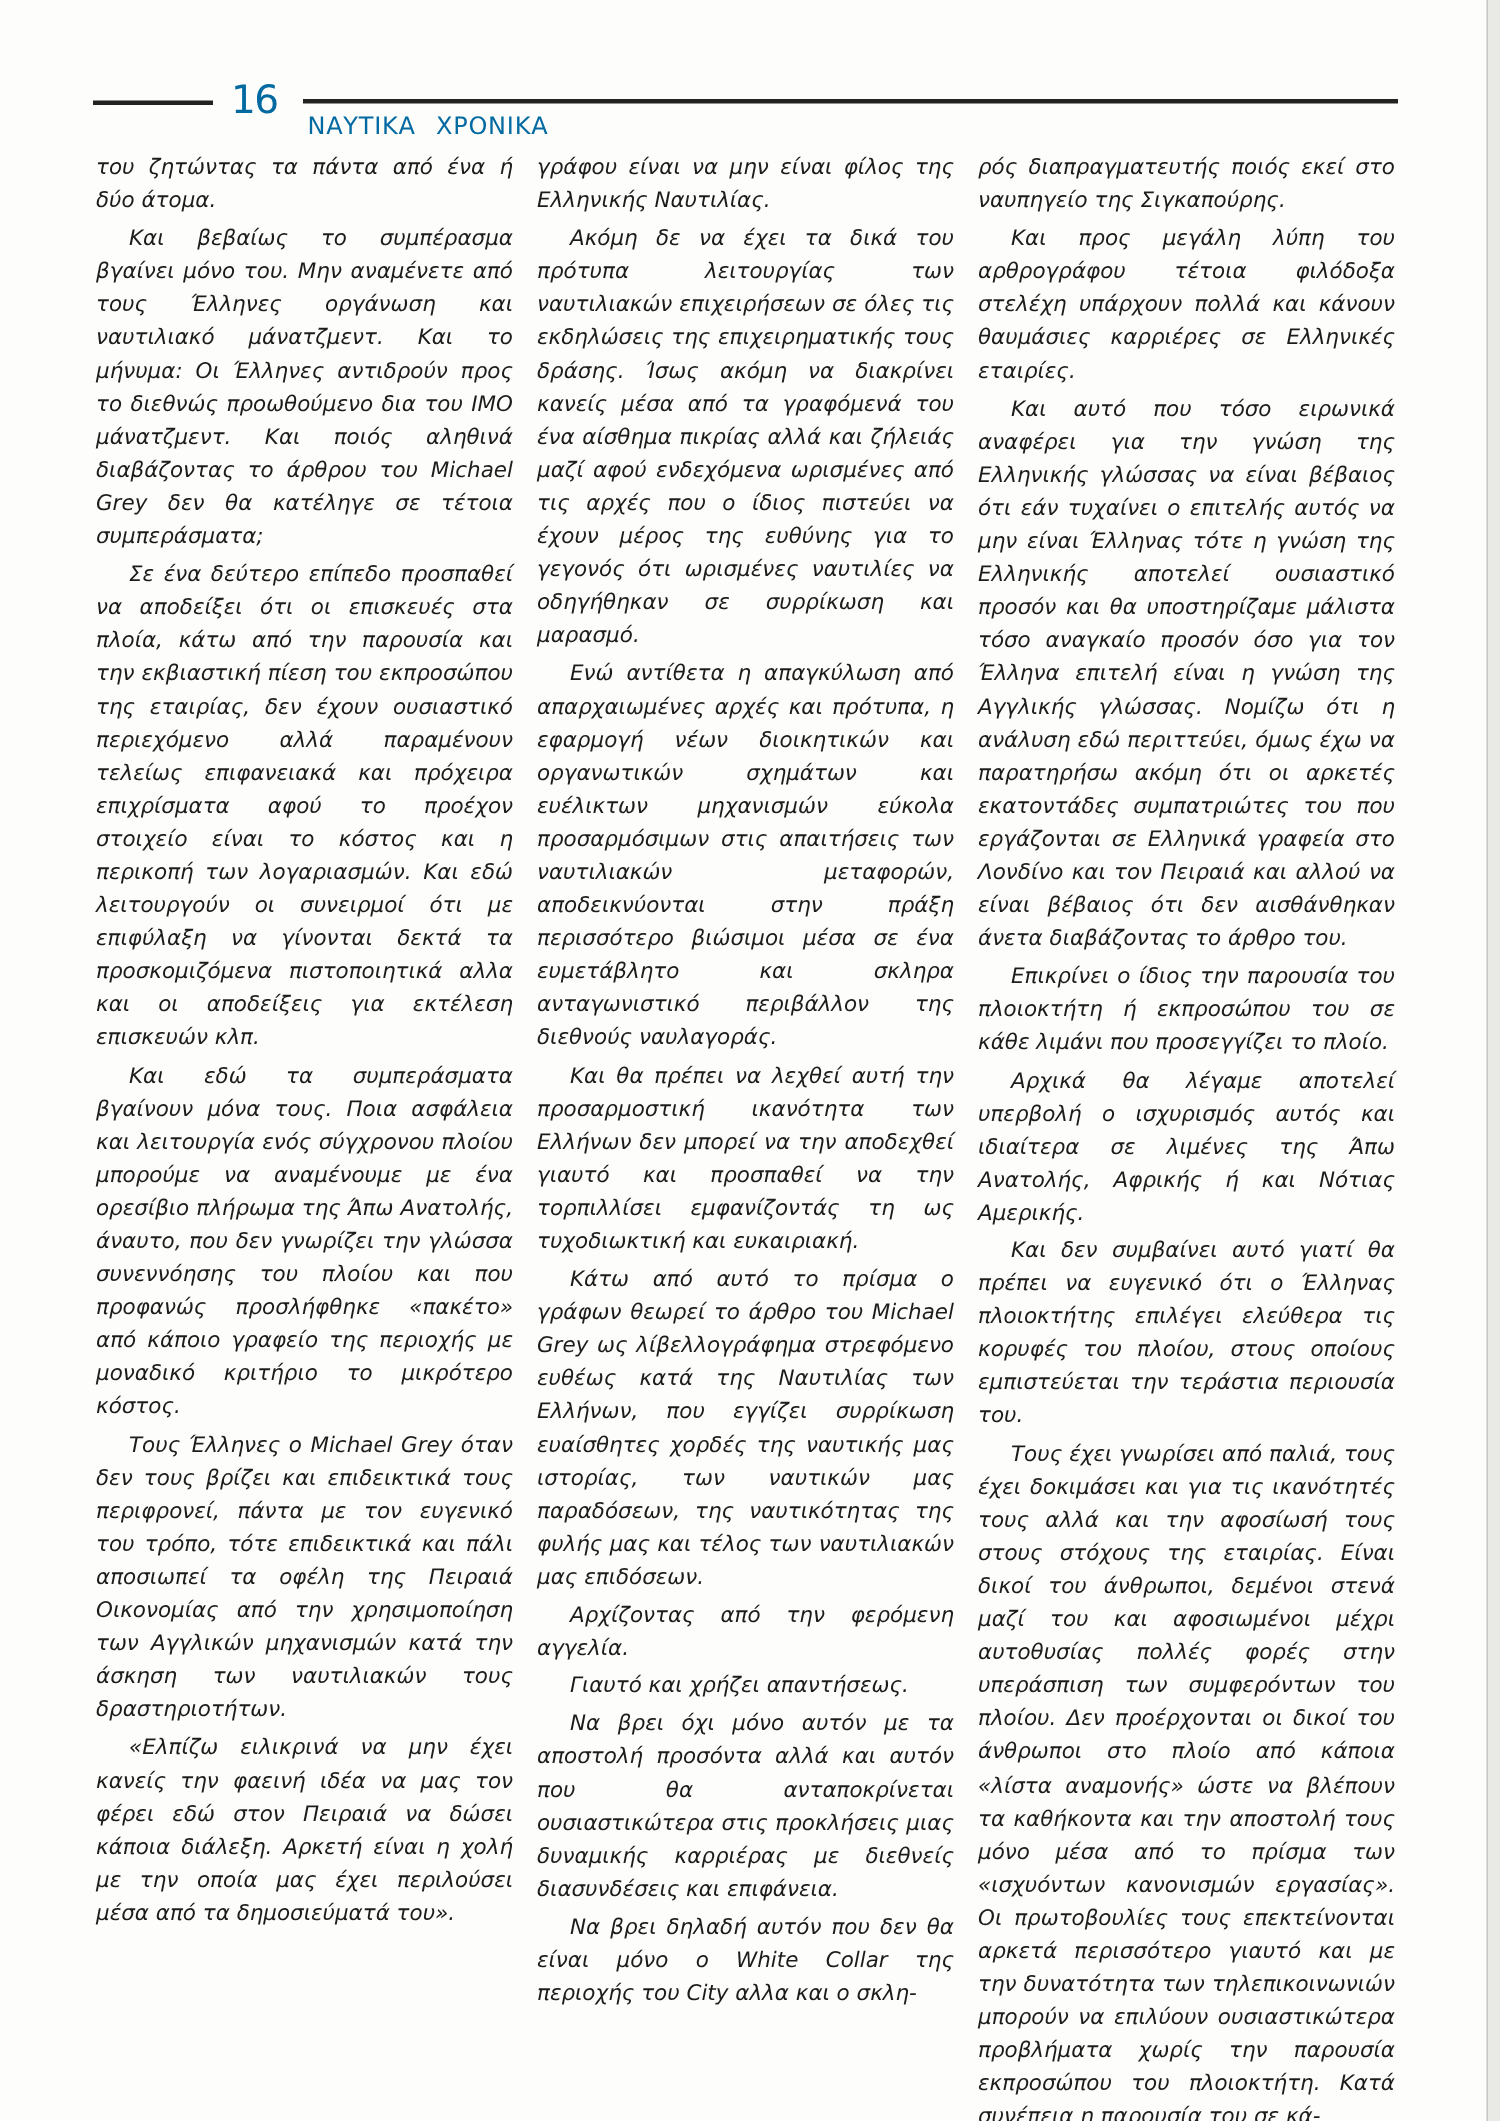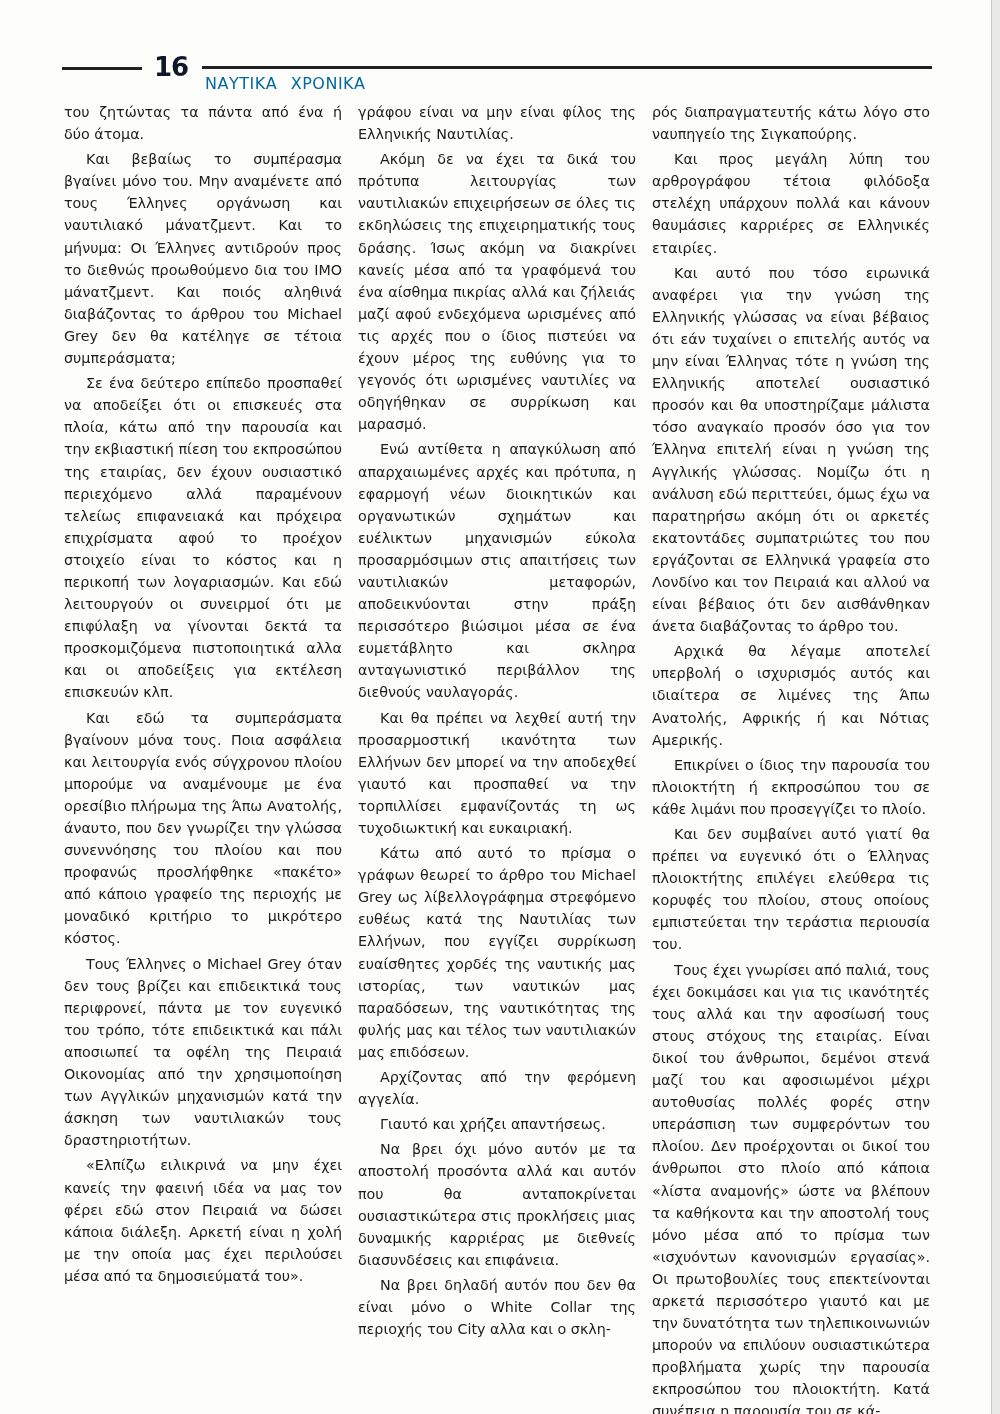--- a/index.html
+++ b/index.html
@@ -2,25 +2,25 @@
 <html><head>
 <meta charset="utf-8">
 <style>
   html, body { margin:0; padding:0; }
   body {
     width:1000px; height:1414px; background:#fdfdfb; position:relative; overflow:hidden;
     font-family:"DejaVu Sans", sans-serif; color:#1c1c1c;
   }
   .right-edge { position:absolute; right:0; top:0; width:8px; height:1414px; background:#e9e9e6; border-left:1px solid #c8c8c4; }
   .header-rule-left { position:absolute; left:62px; top:67px; width:80px; height:3px; background:#222; }
-  .page-number { position:absolute; left:154px; top:52px; font-size:26px; font-weight:bold; letter-spacing:-1px; color:#0f172a; }
+  .page-number { position:absolute; left:154px; top:52px; font-size:26px; font-weight:normal; letter-spacing:-1px; color:#0369a1; }
   .header-rule-right { position:absolute; left:202px; top:66px; width:730px; height:3px; background:#222; }
   .masthead { position:absolute; left:205px; top:74px; font-size:16px; letter-spacing:0.5px; word-spacing:8px; color:#0369a1; }
   .col { position:absolute; top:101px; width:278px; font-size:14.3px; line-height:22.1px; text-align:justify; }
-  .col p { margin:0 0 3px 0; text-indent:22px; hyphens:none; }
+  .col p { margin:0 0 3px 0; text-indent:22px; hyphens:none;font-style:italic; }
   .col p.cont { text-indent:0; }
   #col1 { left:64px; }
   #col2 { left:358px; }
   #col3 { left:652px; }
 </style>
 </head>
 <body>
 
 <div class="right-edge"></div>
 
@@ -47,20 +47,20 @@
   <p>Ενώ αντίθετα η απαγκύλωση από απαρχαιωμένες αρχές και πρότυπα, η εφαρμογή νέων διοικητικών και οργανωτικών σχημάτων και ευέλικτων μηχανισμών εύκολα προσαρμόσιμων στις απαιτήσεις των ναυτιλιακών μεταφορών, αποδεικνύονται στην πράξη περισσότερο βιώσιμοι μέσα σε ένα ευμετάβλητο και σκληρα ανταγωνιστικό περιβάλλον της διεθνούς ναυλαγοράς.</p>
   <p>Και θα πρέπει να λεχθεί αυτή την προσαρμοστική ικανότητα των Ελλήνων δεν μπορεί να την αποδεχθεί γιαυτό και προσπαθεί να την τορπιλλίσει εμφανίζοντάς τη ως τυχοδιωκτική και ευκαιριακή.</p>
   <p>Κάτω από αυτό το πρίσμα ο γράφων θεωρεί το άρθρο του Michael Grey ως λίβελλογράφημα στρεφόμενο ευθέως κατά της Ναυτιλίας των Ελλήνων, που εγγίζει συρρίκωση ευαίσθητες χορδές της ναυτικής μας ιστορίας, των ναυτικών μας παραδόσεων, της ναυτικότητας της φυλής μας και τέλος των ναυτιλιακών μας επιδόσεων.</p>
   <p>Αρχίζοντας από την φερόμενη αγγελία.</p>
   <p>Γιαυτό και χρήζει απαντήσεως.</p>
   <p>Να βρει όχι μόνο αυτόν με τα αποστολή προσόντα αλλά και αυτόν που θα ανταποκρίνεται ουσιαστικώτερα στις προκλήσεις μιας δυναμικής καρριέρας με διεθνείς διασυνδέσεις και επιφάνεια.</p>
   <p>Να βρει δηλαδή αυτόν που δεν θα είναι μόνο ο White Collar της περιοχής του City αλλα και ο σκλη-</p>
 </div>
 
 <div class="col" id="col3">
-  <p class="cont">ρός διαπραγματευτής κάτω λόγο στο ναυπηγείο της Σιγκαπούρης.</p>
+  <p class="cont">ρός διαπραγματευτής ποιός εκεί στο ναυπηγείο της Σιγκαπούρης.</p>
   <p>Και προς μεγάλη λύπη του αρθρογράφου τέτοια φιλόδοξα στελέχη υπάρχουν πολλά και κάνουν θαυμάσιες καρριέρες σε Ελληνικές εταιρίες.</p>
   <p>Και αυτό που τόσο ειρωνικά αναφέρει για την γνώση της Ελληνικής γλώσσας να είναι βέβαιος ότι εάν τυχαίνει ο επιτελής αυτός να μην είναι Έλληνας τότε η γνώση της Ελληνικής αποτελεί ουσιαστικό προσόν και θα υποστηρίζαμε μάλιστα τόσο αναγκαίο προσόν όσο για τον Έλληνα επιτελή είναι η γνώση της Αγγλικής γλώσσας. Νομίζω ότι η ανάλυση εδώ περιττεύει, όμως έχω να παρατηρήσω ακόμη ότι οι αρκετές εκατοντάδες συμπατριώτες του που εργάζονται σε Ελληνικά γραφεία στο Λονδίνο και τον Πειραιά και αλλού να είναι βέβαιος ότι δεν αισθάνθηκαν άνετα διαβάζοντας το άρθρο του.</p>
+  <p>Επικρίνει ο ίδιος την παρουσία του πλοιοκτήτη ή εκπροσώπου του σε κάθε λιμάνι που προσεγγίζει το πλοίο.</p>
   <p>Αρχικά θα λέγαμε αποτελεί υπερβολή ο ισχυρισμός αυτός και ιδιαίτερα σε λιμένες της Άπω Ανατολής, Αφρικής ή και Νότιας Αμερικής.</p>
-  <p>Επικρίνει ο ίδιος την παρουσία του πλοιοκτήτη ή εκπροσώπου του σε κάθε λιμάνι που προσεγγίζει το πλοίο.</p>
   <p>Και δεν συμβαίνει αυτό γιατί θα πρέπει να ευγενικό ότι ο Έλληνας πλοιοκτήτης επιλέγει ελεύθερα τις κορυφές του πλοίου, στους οποίους εμπιστεύεται την τεράστια περιουσία του.</p>
   <p>Τους έχει γνωρίσει από παλιά, τους έχει δοκιμάσει και για τις ικανότητές τους αλλά και την αφοσίωσή τους στους στόχους της εταιρίας. Είναι δικοί του άνθρωποι, δεμένοι στενά μαζί του και αφοσιωμένοι μέχρι αυτοθυσίας πολλές φορές στην υπεράσπιση των συμφερόντων του πλοίου. Δεν προέρχονται οι δικοί του άνθρωποι στο πλοίο από κάποια «λίστα αναμονής» ώστε να βλέπουν τα καθήκοντα και την αποστολή τους μόνο μέσα από το πρίσμα των «ισχυόντων κανονισμών εργασίας». Οι πρωτοβουλίες τους επεκτείνονται αρκετά περισσότερο γιαυτό και με την δυνατότητα των τηλεπικοινωνιών μπορούν να επιλύουν ουσιαστικώτερα προβλήματα χωρίς την παρουσία εκπροσώπου του πλοιοκτήτη. Κατά συνέπεια η παρουσία του σε κά-</p>
 </div>
 
 </body></html>

